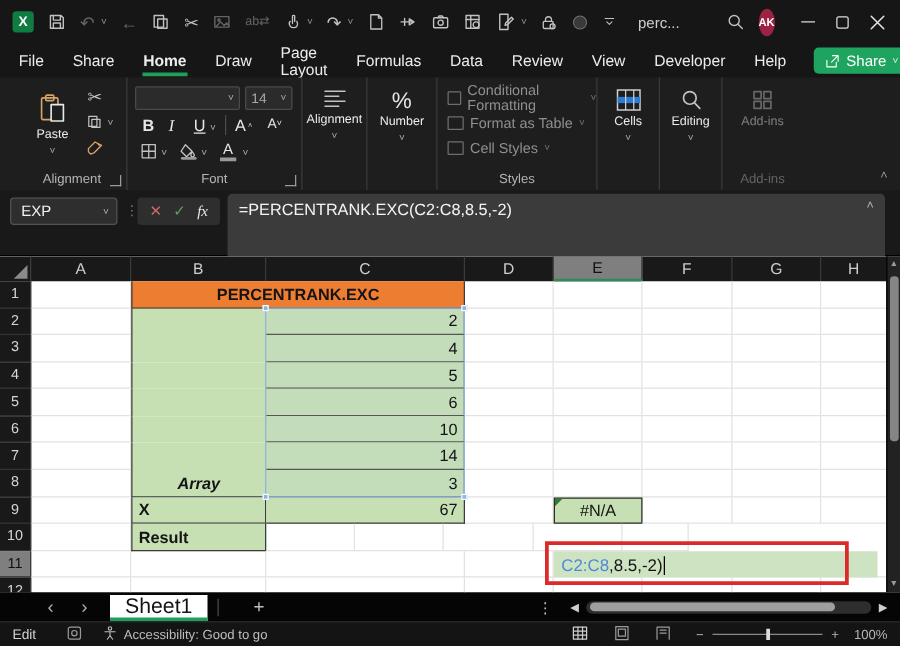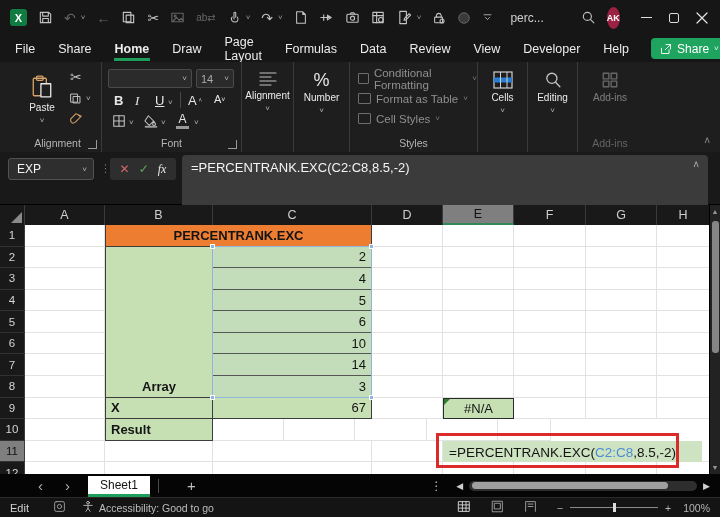--- a/index.html
+++ b/index.html
@@ -76,21 +76,21 @@
   .cell { border-right:1px solid #e2e2e2; border-bottom:1px solid #e2e2e2; font-size:13px;
     color:#141414; display:flex; align-items:center; padding:0 5px; position:relative; }
   .num { justify-content:flex-end; }
   .bold { font-weight:bold; }
   .wa{width:80px;flex:0 0 80px}.wb{width:108px;flex:0 0 108px}.wc{width:159px;flex:0 0 159px}
   .wd{width:71px;flex:0 0 71px}.we{width:71px;flex:0 0 71px}.wf{width:72px;flex:0 0 72px}
   .wg{width:71px;flex:0 0 71px}.wh{width:53px;flex:0 0 53px}
   .wbc{width:267px;flex:0 0 267px}
   .orange { background:#ed7d31; justify-content:center; font-weight:bold;
     border:1px solid #3c3c3c; border-top:none; }
-  .bgrn { background:#c6e0b4; border-left:1px solid #3c3c3c; border-right:1px solid #3c3c3c; border-bottom:none; }
+  .bgrn { background:#c6e0b4; border-left:1px solid #3c3c3c; border-right:1px solid #3c3c3c; border-bottom:none;font-style:italic; }
   .bgrn-last { border-bottom:1px solid #3c3c3c; justify-content:center; font-weight:bold; }
   .cgrn { background:#c3dcba; border-right:1px solid #3c3c3c; border-bottom:1px solid #565656; }
   .cgrn-last { border-bottom:1px solid #3c3c3c; }
   .lblgrn { background:#c6e0b4; border-left:1px solid #3c3c3c; border-right:1px solid #3c3c3c;
     border-bottom:1px solid #3c3c3c; }
   .valgrn { background:#c6e0b4; border-right:1px solid #3c3c3c; border-bottom:1px solid #3c3c3c; }
   .nacell { background:#c6e0b4; border:1.5px solid #2b2b2b; justify-content:center; }
   .tri { position:absolute; left:0; top:0; width:0; height:0;
     border-top:6px solid #2f7d32; border-right:6px solid transparent; }
   .selrange { position:absolute; left:212px; top:41px; width:160px; height:152px;
@@ -104,21 +104,21 @@
   .redbox { position:absolute; left:436px; top:228px; width:243px; height:35px;
     border:3px solid #da2a2a; pointer-events:none; }
   .vscroll { position:absolute; right:0; top:0; width:11px; height:269px; background:#222;
     border-left:1px solid #000; color:#9a9a9a; font-size:7px; text-align:center; }
   .vthumb { position:absolute; left:2px; top:16px; width:7px; height:132px; background:#858585; border-radius:3px; }
 
   
   #tabbar { position:absolute; top:474px; left:0; width:720px; height:23px; background:#050505;
     display:flex; align-items:center; }
   .navchev { color:#b0b0b0; font-size:15px; line-height:1; }
-  .sheettab { background:#fff; color:#141414; font-size:12px; height:21px; margin-top:2px;
+  .sheettab { background:#fff; color:#141414; font-size:17px; height:21px; margin-top:2px;
     display:flex; align-items:center; padding:0 12px; border-bottom:3px solid #1e9e5c; }
   .tabsep { width:1px; height:14px; background:#4a4a4a; margin:0 0 0 8px; }
   .hscroll { display:flex; align-items:center; gap:6px; }
   .htrack { width:228px; height:10px; background:#2e2e2e; border-radius:5px; position:relative; }
   .hthumb { position:absolute; left:3px; top:1.5px; width:196px; height:7px; background:#9f9f9f; border-radius:4px; }
 
   
   #statusbar { position:absolute; top:497px; left:0; width:720px; height:20px; background:#141414;
     border-top:1px solid #2a2a2a; display:flex; align-items:center; padding:0 10px;
     color:#bdbdbd; font-size:10.5px; }
@@ -558,21 +558,20 @@
   </div>
 
   <div class="selrange">
     <span class="handle" style="left:-3px;top:-3px;"></span>
     <span class="handle" style="right:-3px;top:-3px;"></span>
     <span class="handle" style="left:-3px;bottom:-3px;"></span>
     <span class="handle" style="right:-3px;bottom:-3px;"></span>
   </div>
   <div class="green11"></div>
   <div class="f11">
-    <span>=PERCENTRANK.EXC(</span>
       <span class="refblue">C2:C8</span>
       <span>,8.5,-2)</span>
       <span class="caret"></span>
   </div>
   <div class="redbox"></div>
 
   <div class="vscroll">
     <span style="position:absolute;top:3px;left:0;right:0;">▲</span>
     <span class="vthumb"></span>
     <span style="position:absolute;bottom:3px;left:0;right:0;">▼</span>

